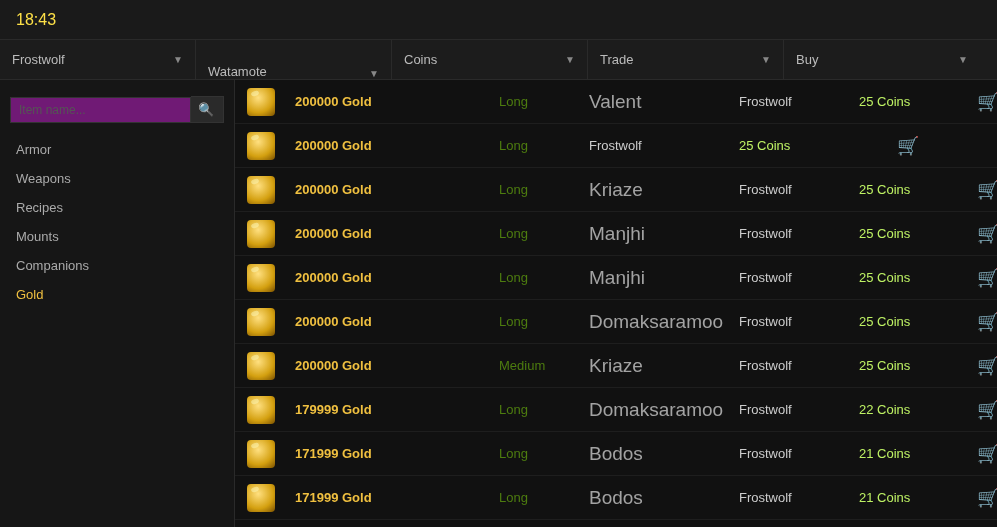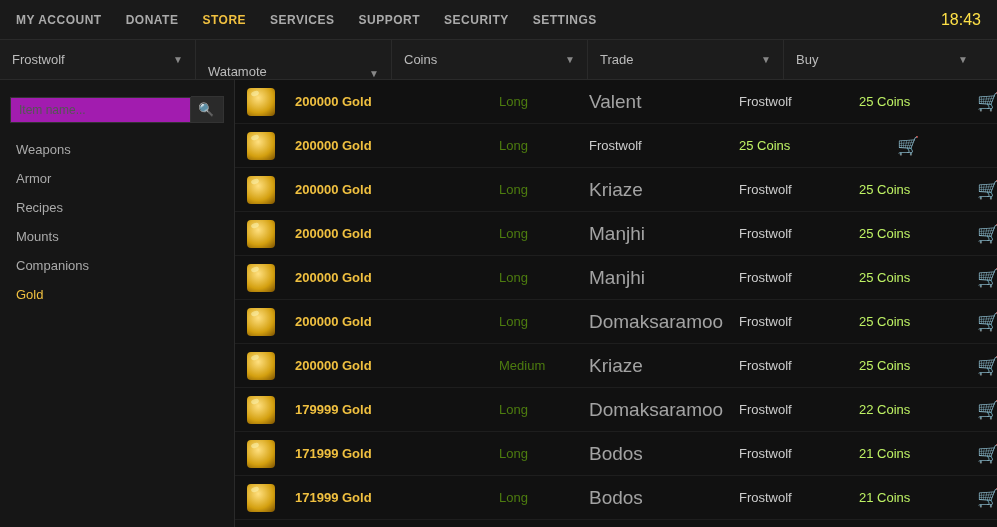--- a/index.html
+++ b/index.html
@@ -78,21 +78,21 @@
       flex-shrink: 0;
       padding-top: 8px;
     }
     .search-row {
       display: flex;
       align-items: center;
       margin: 8px 10px 12px 10px;
     }
     .search-input {
       flex: 1;
-      background: #a21caf;
+      background: #701a75;
       border: 1px solid #333;
       color: #ccc;
       padding: 5px 8px;
       font-size: 12px;
       outline: none;
     }
     .search-input::placeholder { color: #555; }
     .search-btn {
       background: #2a2a2a;
       border: 1px solid #333;
@@ -194,29 +194,20 @@
       color: #aaa;
       font-size: 18px;
       cursor: pointer;
       padding: 4px 8px;
     }
   </style>
 </head>
 <body>
 
 <div class="top-nav">
-  <div class="top-nav-left">
-    <span class="nav-item">MY ACCOUNT</span>
-    <span class="nav-item">DONATE</span>
-    <span class="nav-item active">STORE</span>
-    <span class="nav-item">SERVICES</span>
-    <span class="nav-item">SUPPORT</span>
-    <span class="nav-item">SECURITY</span>
-    <span class="nav-item">SETTINGS</span>
-  </div>
   <div class="top-nav-right">18:43</div>
 </div>
 
 <div class="filter-bar">
   <div class="filter-select" style="min-width:196px;">
     <span>Frostwolf</span>
     <span class="chevron">▼</span>
   </div>
   <div class="filter-select" style="min-width:196px;align-items:flex-end;">
     <span>Watamote</span>
@@ -236,22 +227,22 @@
   </div>
 </div>
 
 <div class="main-layout">
 
   <div class="sidebar">
     <div class="search-row">
       <input class="search-input" type="text" placeholder="Item name..." style="">
       <button class="search-btn">🔍</button>
     </div>
+    <div class="sidebar-item">Armor</div>
     <div class="sidebar-item">Weapons</div>
-    <div class="sidebar-item">Armor</div>
     <div class="sidebar-item">Recipes</div>
     <div class="sidebar-item">Mounts</div>
     <div class="sidebar-item">Companions</div>
     <div class="sidebar-item active">Gold</div>
   </div>
 
   <div class="content-area">
     <div class="rows-container">
 
     <div class="table-row">

